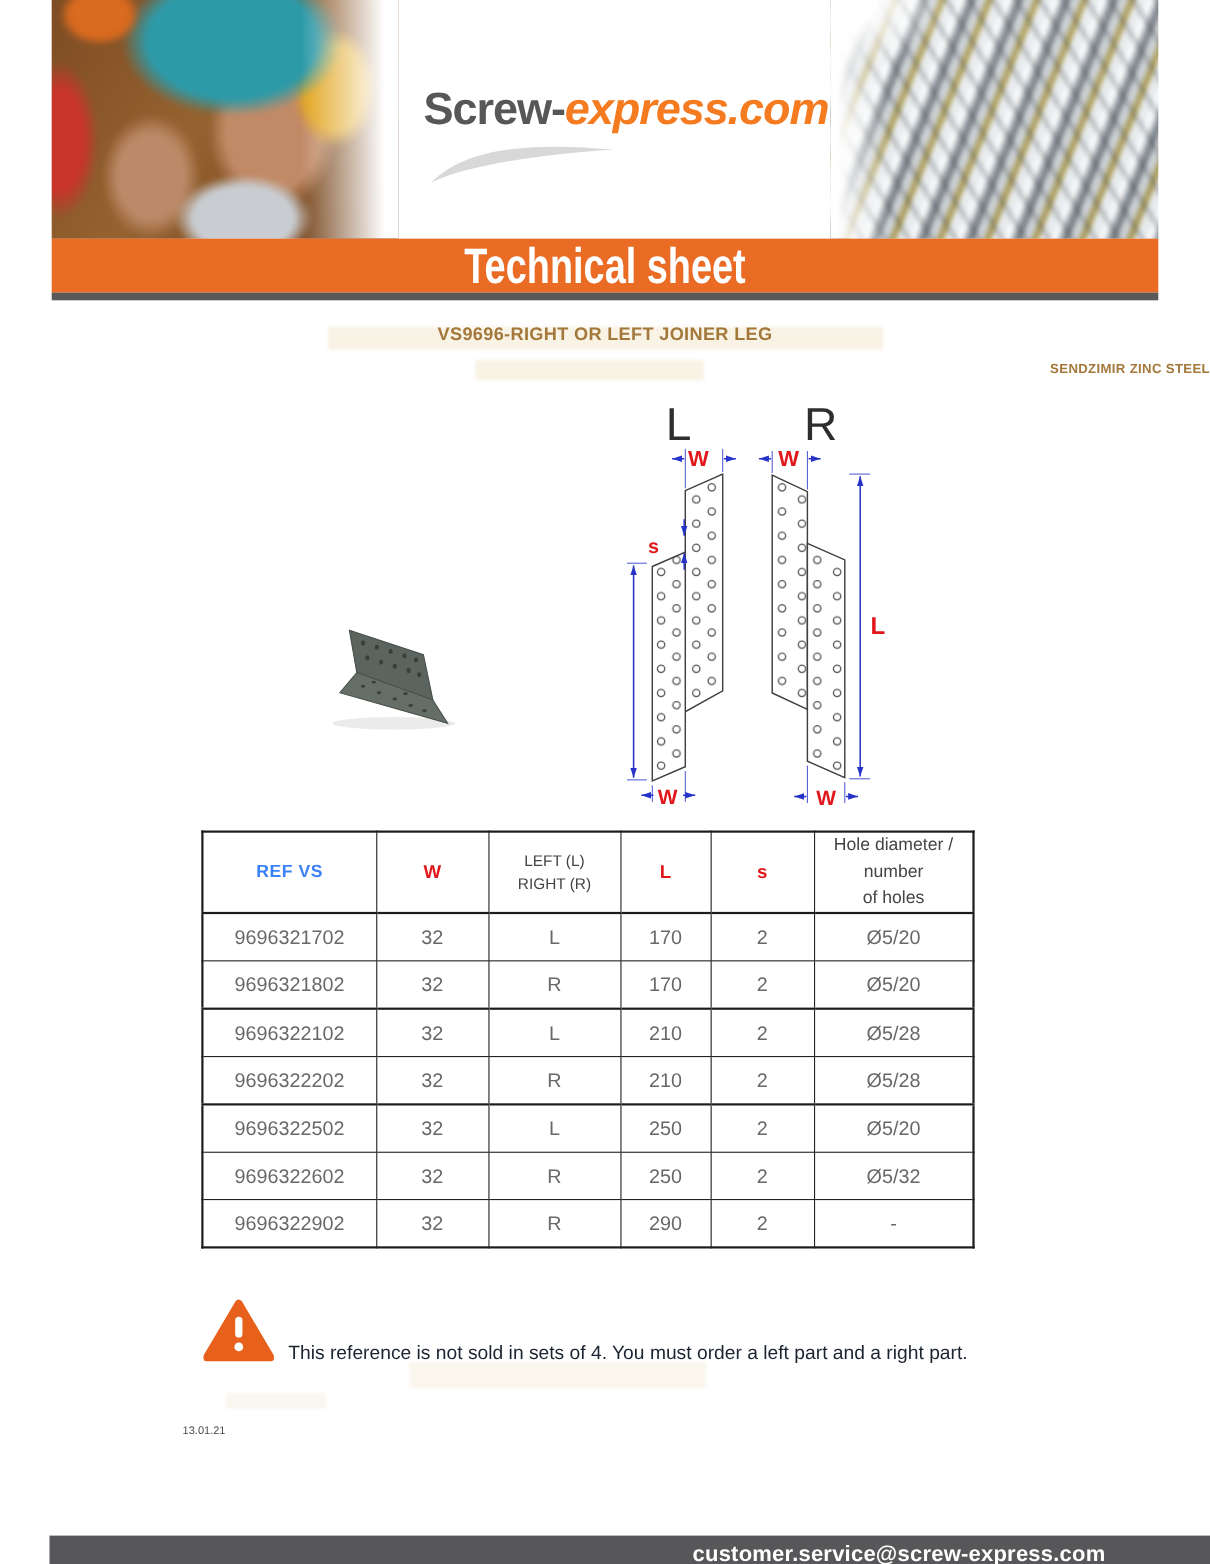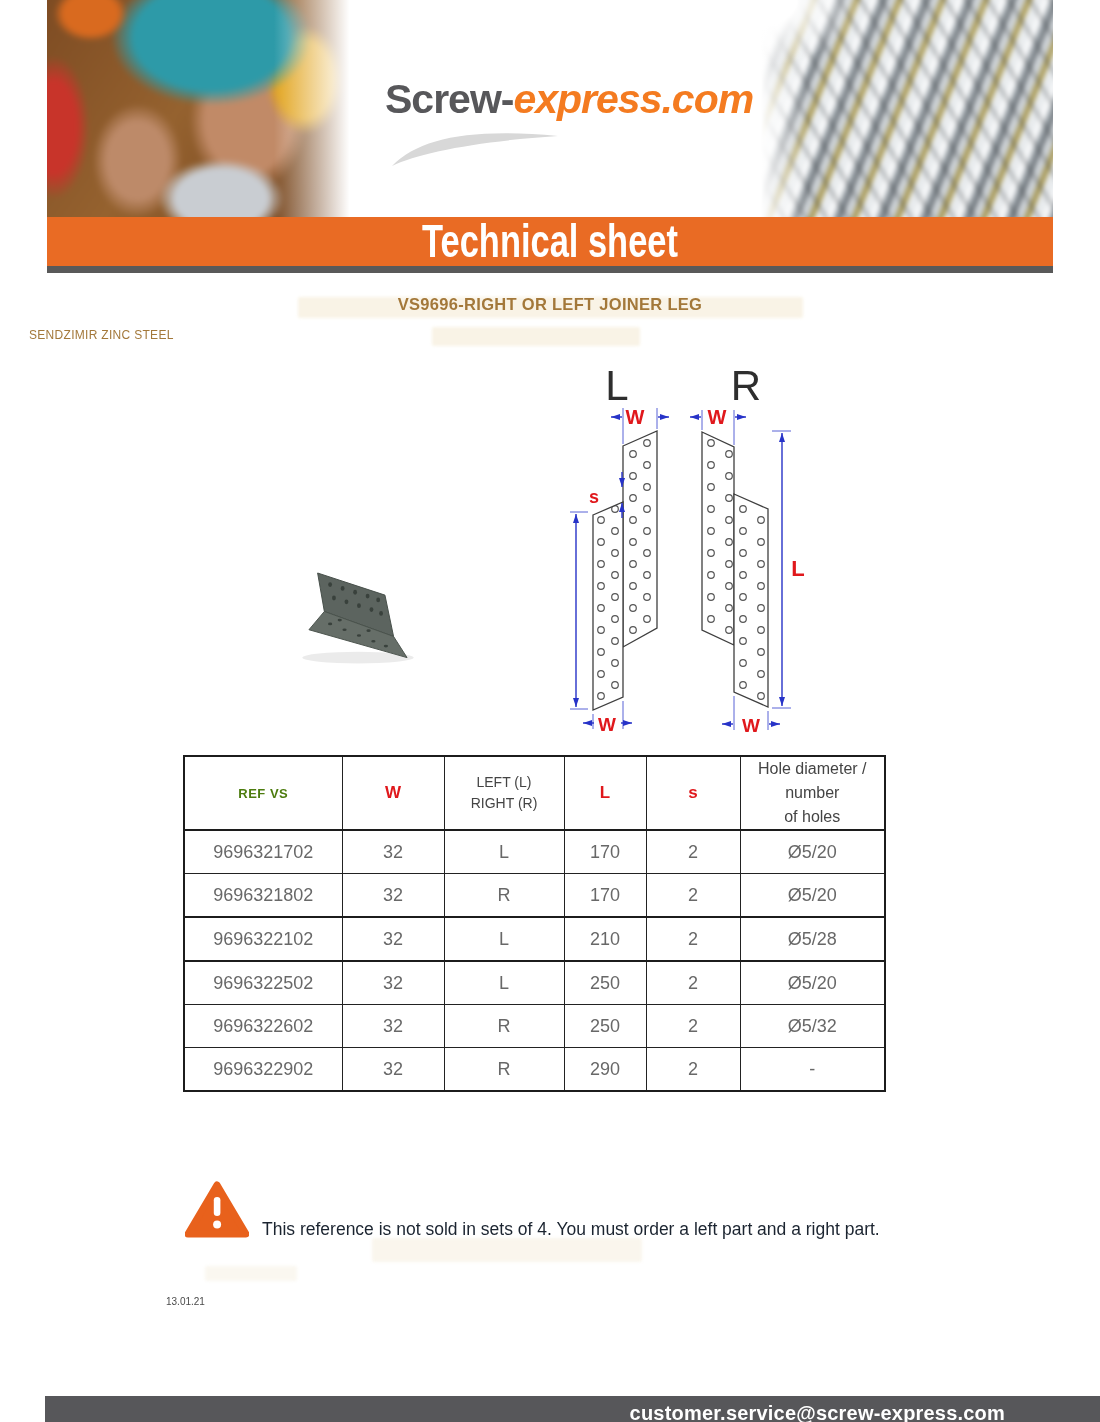--- a/index.html
+++ b/index.html
@@ -41,36 +41,36 @@
   .banner{position:absolute;left:47px;top:217px;width:1006px;height:49px;
           background:#e96b24;text-align:center;line-height:49px;}
   .banner-text{display:inline-block;color:#fff;font-weight:bold;font-size:42px;
           transform:scale(0.82,1.08);transform-origin:center;letter-spacing:0;}
   .hdr-divider{position:absolute;left:47px;top:266px;width:1006px;height:7px;background:#595959;}
 
   
   .ghost{position:absolute;background:rgba(242,229,199,.45);border-radius:2px;filter:blur(1.5px);}
   .prod-title{position:absolute;left:0;right:0;top:295px;text-align:center;
       font-size:16.5px;font-weight:bold;letter-spacing:.3px;color:#a3783a;}
-  .prod-sub{position:absolute;left:0;right:0;top:328px;text-align:left;
-      font-size:12px;font-weight:normal;letter-spacing:.3px;color:#a3783a;padding-left:29px;}
+  .prod-sub{position:absolute;left:0;right:0;top:328px;text-align:right;
+      font-size:12px;font-weight:bold;letter-spacing:.3px;color:#a3783a;padding-left:29px;}
 
   
   .diagram{position:absolute;left:560px;top:360px;}
   .bracket{position:absolute;left:283px;top:548px;}
 
   
   table.spec{position:absolute;left:183px;top:755px;border-collapse:collapse;
       table-layout:fixed;width:701px;border:2.4px solid #1c1c1c;}
   table.spec th, table.spec td{border:1.2px solid #222;text-align:center;vertical-align:middle;
       padding:0;font-family:"Liberation Sans",sans-serif;}
   table.spec thead th{height:57px;border-bottom:2.4px solid #1c1c1c;}
   table.spec td{height:42px;font-size:18px;font-weight:normal;color:#686868;}
   tr.grp td{border-top:2.4px solid #1c1c1c;}
-  .h-ref{font-size:13px;font-weight:bold;color:#4d7c0f;letter-spacing:.5px;}
+  .h-ref{font-size:16px;font-weight:bold;color:#3b82f6;letter-spacing:.5px;}
   .h-red{font-size:17px;font-weight:bold;color:#e0181c;}
   .h-side{font-size:14px;font-weight:normal;color:#444;line-height:1.5;}
   .h-hole{font-size:16px;font-weight:normal;color:#444;line-height:1.5;}
 
   
   .warn-icon{position:absolute;left:185px;top:1181px;}
   .warn-text{position:absolute;left:262px;top:1219px;font-size:17.5px;color:#1b2430;}
   .rev-date{position:absolute;left:166px;top:1296px;font-size:10px;color:#4a4a4a;}
   .footer{position:absolute;left:45px;right:0;top:1396px;height:34px;background:#57575a;
       color:#fff;font-weight:bold;font-size:20px;line-height:34px;text-align:right;
@@ -246,20 +246,28 @@
         <td>Ø5/20</td>
       </tr>
       <tr class="grp">
         <td>9696322102</td>
         <td>32</td>
         <td>L</td>
         <td>210</td>
         <td>2</td>
         <td>Ø5/28</td>
       </tr>
+      <tr>
+        <td>9696322202</td>
+        <td>32</td>
+        <td>R</td>
+        <td>210</td>
+        <td>2</td>
+        <td>Ø5/28</td>
+      </tr>
       <tr class="grp">
         <td>9696322502</td>
         <td>32</td>
         <td>L</td>
         <td>250</td>
         <td>2</td>
         <td>Ø5/20</td>
       </tr>
       <tr>
         <td>9696322602</td>

